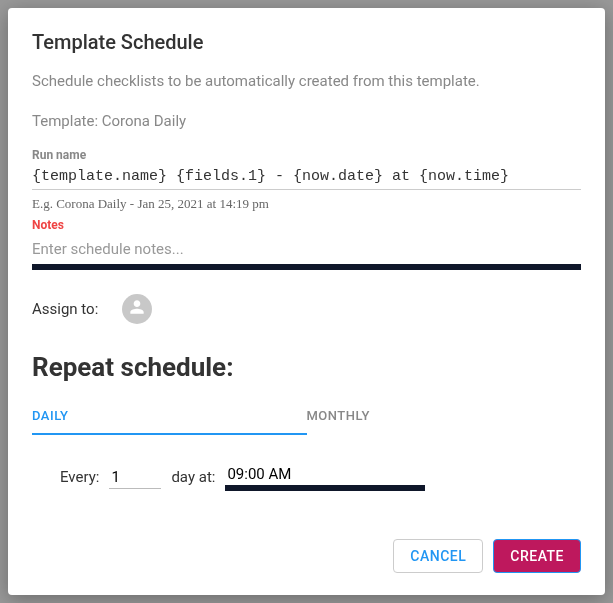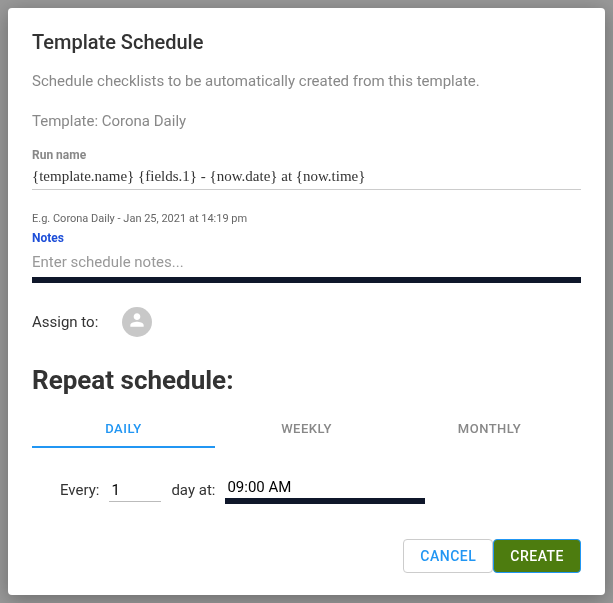--- a/index.html
+++ b/index.html
@@ -45,37 +45,38 @@
       color: #888;
       margin-bottom: 18px;
     }
     .field-label {
       font-size: 12px;
       color: #888;
       margin-bottom: 2px;
       font-weight: bold;
     }
     .field-label.blue {
-      color: #1d4ed8;
+      color: #ef4444;
     }
     .run-name-input {
       width: 100%;
       border: none;
       border-bottom: 1px solid #ccc;
       font-size: 15px;
       padding: 4px 0;
       color: #333;
       outline: none;
+      font-family: Liberation Mono, monospace;
+    }
+    .example-text {
+      font-size: 13px;
+      color: #666;
+      margin-top: 6px;
+      margin-bottom: 6px;
       font-family: Liberation Serif, serif;
-    }
-    .example-text {
-      font-size: 11px;
-      color: #666;
-      margin-top: 22px;
-      margin-bottom: 6px;
     }
     .notes-input {
       width: 100%;
       border: none;
       border-bottom: 6px solid #0f172a;
       font-size: 15px;
       padding: 6px 0;
       outline: none;
       font-family: inherit;
       color: #333;
@@ -107,21 +108,21 @@
       color: #333;
       margin-top: 28px;
       margin-bottom: 16px;
     }
     .tabs {
       display: flex;
       width: 100%;
     }
     .tab {
       flex: 1;
-      text-align: center;
+      text-align: left;
       padding: 10px 0;
       font-size: 13px;
       font-weight: 500;
       letter-spacing: 0.5px;
       color: #888;
       cursor: pointer;
       border-bottom: 2px solid transparent;
     }
     .tab.active {
       color: #2196F3;
@@ -154,38 +155,39 @@
       border-bottom: 6px solid #0f172a;
       font-size: 15px;
       padding: 2px 2px;
       outline: none;
       font-family: inherit;
     }
     .footer {
       margin-top: auto;
       display: flex;
       justify-content: flex-end;
+      gap: 10px;
       padding-top: 20px;
     }
     .btn {
       padding: 8px 16px;
       font-size: 14px;
       font-weight: 500;
       letter-spacing: 0.5px;
       border-radius: 4px;
       cursor: pointer;
       font-family: inherit;
     }
     .btn-cancel {
       background: #fff;
       border: 1px solid #ccc;
       color: #2196F3;
     }
     .btn-create {
-      background: #4d7c0f;
+      background: #be185d;
       border: 1px solid #2196F3;
       color: #fff;
     }
   </style>
 </head>
 <body>
 
 <div class="backdrop"></div>
 
 <div class="modal">
@@ -211,21 +213,20 @@
             <path d="M12 12c2.2 0 4-1.8 4-4s-1.8-4-4-4-4 1.8-4 4 1.8 4 4 4zm0 2c-2.7 0-8 1.3-8 4v2h16v-2c0-2.7-5.3-4-8-4z"></path>
           </svg>
       </span>
     </div>
   </div>
 
   <h3 class="section-title">Repeat schedule:</h3>
 
   <div class="tabs">
     <div class="tab active">DAILY</div>
-    <div class="tab">WEEKLY</div>
     <div class="tab">MONTHLY</div>
   </div>
 
   <div class="repeat-row">
     <label>Every:</label>
     <input class="number-input" type="number" value="1" style="">
     <label>day at:</label>
     <input class="time-input" type="text" value="09:00 AM" style="">
   </div>
 

